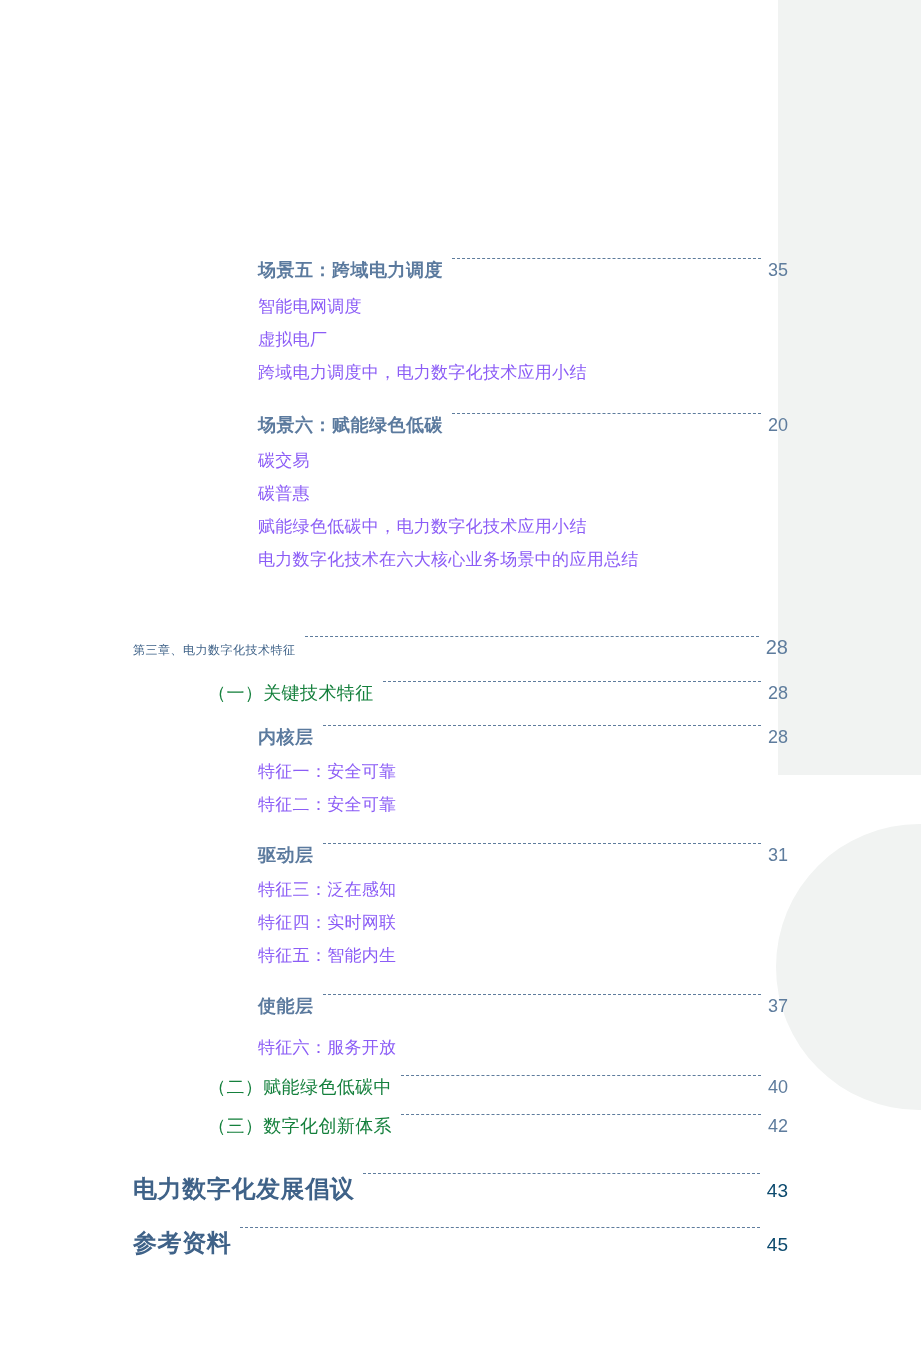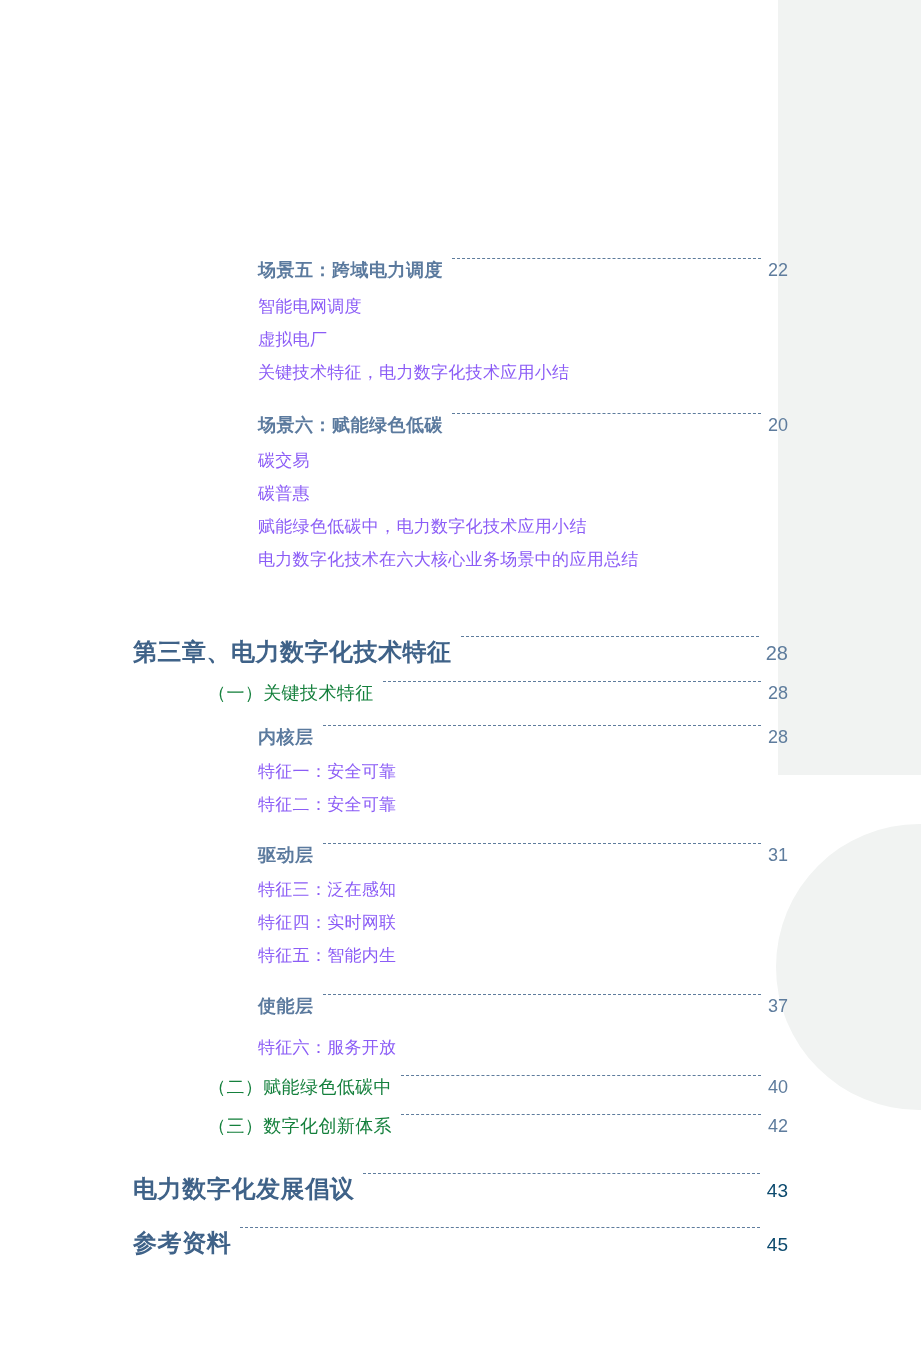--- a/index.html
+++ b/index.html
@@ -72,22 +72,22 @@
     top: 0;
     border-top: 1.4px dashed #5e7c9d;
   }
   .entry .pnum {
     flex: 0 0 auto;
     text-align: right;
   }
 
   
   .lvl-chapter .etext {
-    font-size: 24px;
-    font-weight: bold;
+    font-size: 12px;
+    font-weight: normal;
     color: #3f6288;
     letter-spacing: 0.5px;
   }
   .lvl-chapter .pnum {
     font-size: 20px;
     color: #5e7c9d;
     font-weight: normal;
   }
 
   .lvl-section .etext {
@@ -140,30 +140,30 @@
 
 <div id="page">
 
   <div id="deco-rect"></div>
   <div id="deco-circle"></div>
 
   <div id="toc">
       <div class="entry lvl-sub" style="left: 258px; top: 242px; width: 530px;">
         <span class="etext">场景五：跨域电力调度</span>
         <span class="leader"></span>
-        <span class="pnum">22</span>
+        <span class="pnum">35</span>
       </div>
       <div class="entry lvl-leaf" style="left: 258px; top: 279px; width: 530px;">
         <span class="etext">智能电网调度</span>
       </div>
       <div class="entry lvl-leaf" style="left: 258px; top: 312px; width: 530px;">
         <span class="etext">虚拟电厂</span>
       </div>
       <div class="entry lvl-leaf" style="left: 258px; top: 345px; width: 530px;">
-        <span class="etext">关键技术特征，电力数字化技术应用小结</span>
+        <span class="etext">跨域电力调度中，电力数字化技术应用小结</span>
       </div>
       <div class="entry lvl-sub" style="left: 258px; top: 397px; width: 530px;">
         <span class="etext">场景六：赋能绿色低碳</span>
         <span class="leader"></span>
         <span class="pnum">20</span>
       </div>
       <div class="entry lvl-leaf" style="left: 258px; top: 433px; width: 530px;">
         <span class="etext">碳交易</span>
       </div>
       <div class="entry lvl-leaf" style="left: 258px; top: 466px; width: 530px;">

